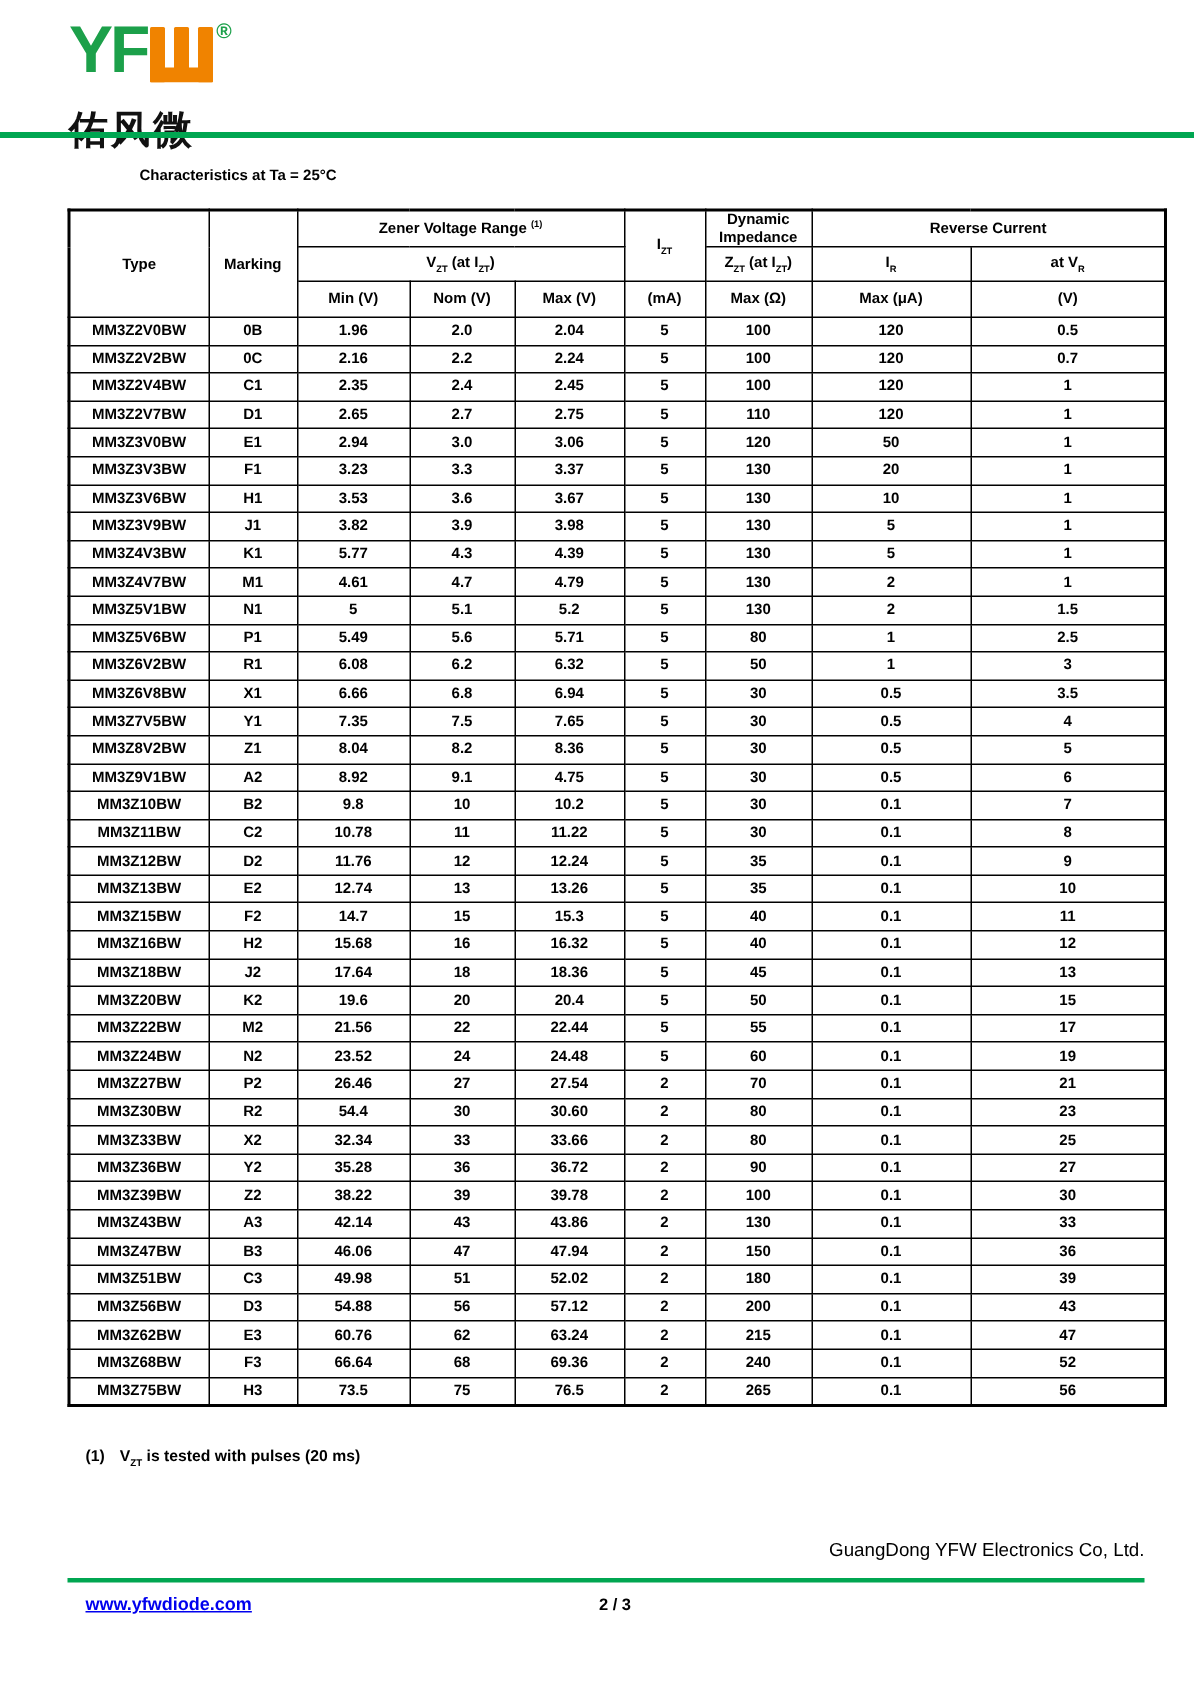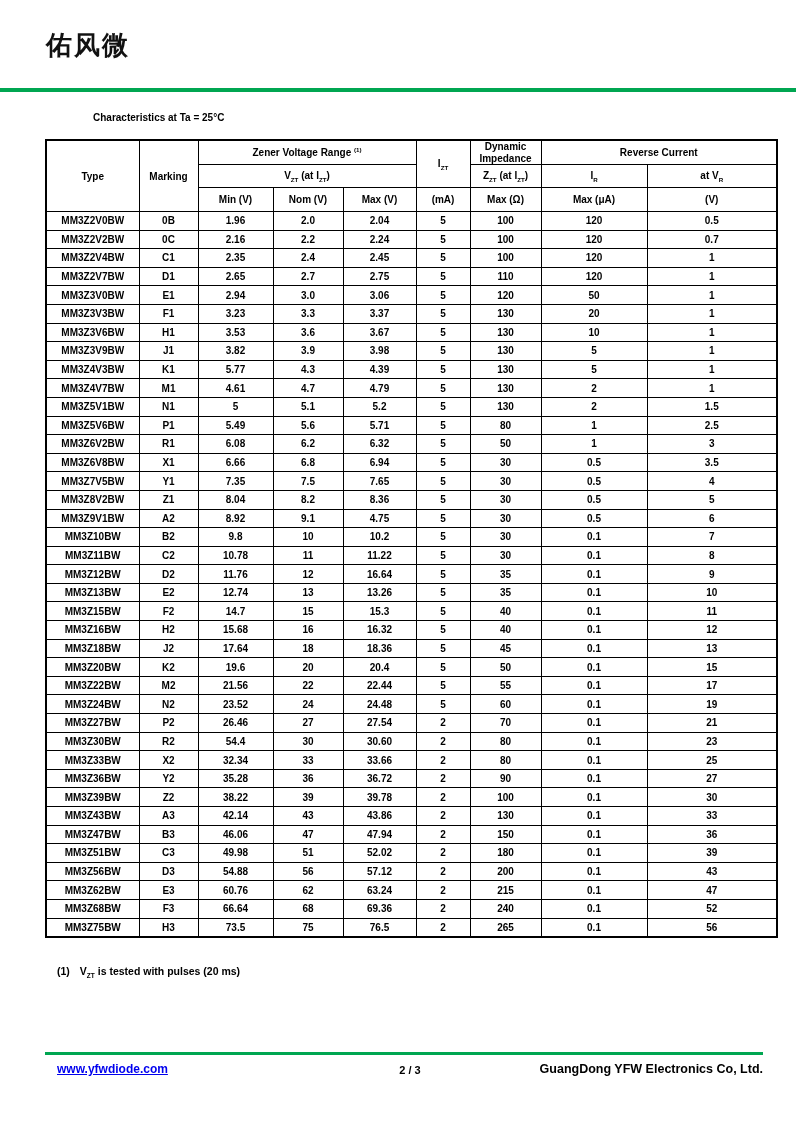--- a/index.html
+++ b/index.html
@@ -39,28 +39,40 @@
   th.small-head{font-size:8px;font-weight:normal;line-height:1.15;}
   sub{font-size:0.62em;}
   sup{font-size:0.62em;}
   
   .footnote{position:absolute;left:57px;top:965px;font-size:10.5px;font-weight:bold;}
   .footnote .gap{display:inline-block;width:10px;}
   
   .green-rule-bottom{position:absolute;left:45px;top:1052px;width:718px;height:3px;}
   .footer-site{position:absolute;left:57px;top:1062px;font-size:12px;font-weight:bold;text-decoration:underline;}
   .footer-page{position:absolute;left:360px;top:1064px;width:100px;text-align:center;font-size:11px;font-weight:bold;}
-  .footer-company{position:absolute;right:37px;top:1062px;font-size:12.5px;font-weight:bold;}
+  .footer-company{position:absolute;right:37px;top:1026px;font-size:12.5px;font-weight:normal;}
 </style>
 </head>
 <body>
 
 <div class="page">
 
   <div class="logo">
+    <div class="logo-row">
+      <span class="logo-yf" style="color: rgb(28, 160, 74);">YF</span>
+      <svg class="logo-mark" width="42" height="37" viewBox="0 0 42 37">
+        <g fill="#F08300">
+          <rect x="0" y="0" width="10" height="37" rx="1"></rect>
+          <rect x="16" y="0" width="10" height="30" rx="1"></rect>
+          <rect x="32" y="0" width="10" height="37" rx="1"></rect>
+          <rect x="0" y="27" width="42" height="10" rx="1"></rect>
+        </g>
+      </svg>
+      <span class="logo-reg" style="color: rgb(28, 160, 74);">®</span>
+    </div>
     <div class="logo-cn">佑风微</div>
   </div>
 
   <div class="green-rule-top" style="background: rgb(0, 166, 81);"></div>
 
   <div class="section-title">Characteristics at Ta = 25°C</div>
 
   <table class="chars">
     <colgroup>
       <col style="width:93px">
@@ -306,21 +318,21 @@
           <td>5</td>
           <td>30</td>
           <td>0.1</td>
           <td>8</td>
         </tr>
         <tr>
           <td>MM3Z12BW</td>
           <td>D2</td>
           <td>11.76</td>
           <td>12</td>
-          <td>16.64</td>
+          <td>12.24</td>
           <td>5</td>
           <td>35</td>
           <td>0.1</td>
           <td>9</td>
         </tr>
         <tr>
           <td>MM3Z13BW</td>
           <td>E2</td>
           <td>12.74</td>
           <td>13</td>

